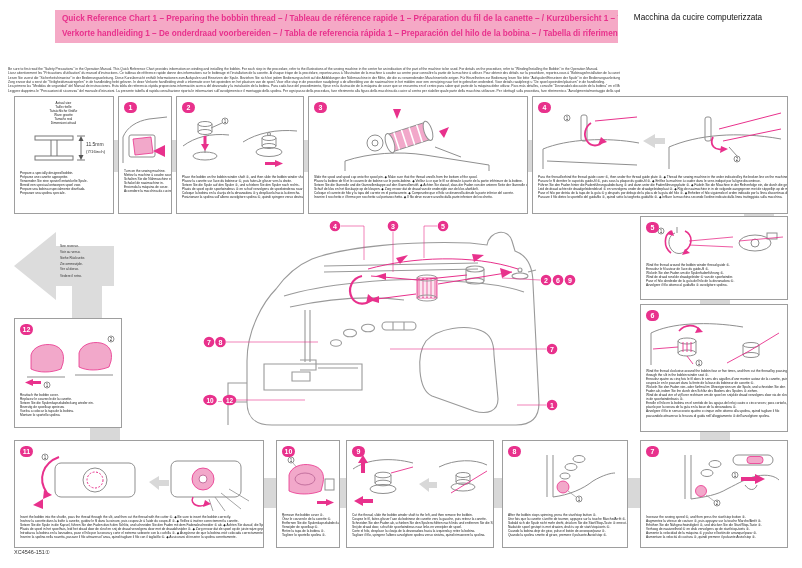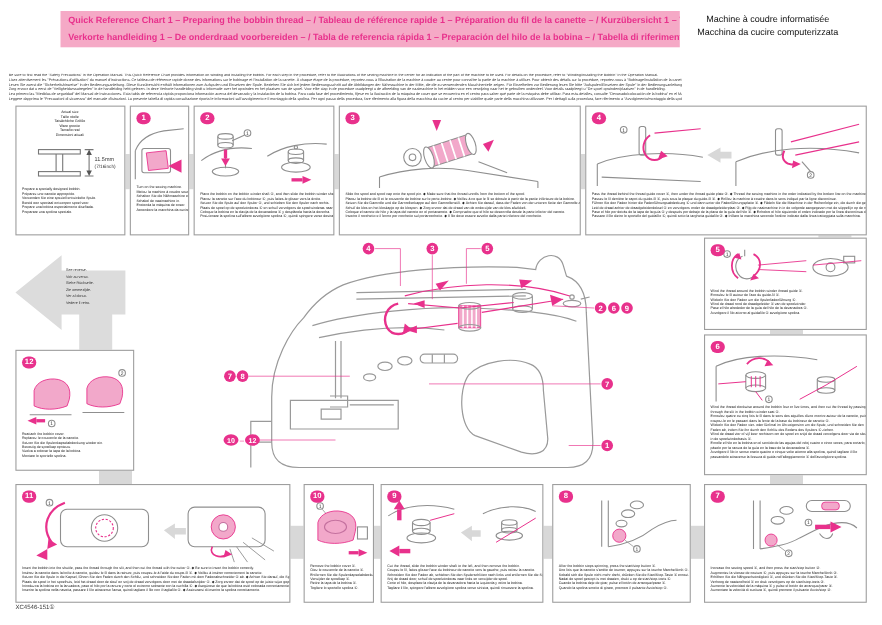--- a/index.html
+++ b/index.html
@@ -33,21 +33,20 @@
 <body>
 
 <div class="page">
 
   <div class="banner">
     <div>Quick Reference Chart 1  – Preparing the bobbin thread – / Tableau de référence rapide 1  – Préparation du fil de la canette – / Kurzübersicht 1  – Vorbereitung des Spulenfadens –</div>
     <div>Verkorte handleiding 1  – De onderdraad voorbereiden – / Tabla de referencia rápida 1  – Preparación del hilo de la bobina – / Tabella di riferimento rapido 1  – Preparazione della spolina –</div>
   </div>
 
   <div class="titles">
-      <div>Machine à coudre informatisée</div>
       <div>Macchina da cucire computerizzata</div>
     </div>
 
   <div class="intro">
     <div class="tiny">
         <div>Be sure to first read the "Safety Precautions" in the Operation Manual. This Quick Reference Chart provides information on winding and installing the bobbin. For each step in the procedure, refer to the illustrations of the sewing machine in the center for an indication of the part of the machine to be used. For details on the procedure, refer to "Winding/Installing the Bobbin" in the Operation Manual.</div>
         <div>Lisez attentivement les "Précautions d'utilisation" du manuel d'instructions. Ce tableau de référence rapide donne des informations sur le bobinage et l'installation de la canette. À chaque étape de la procédure, reportez-vous à l'illustration de la machine à coudre au centre pour connaître la partie de la machine à utiliser. Pour obtenir des détails sur la procédure, reportez-vous à "Bobinage/installation de la canette" du manuel d'instructions.</div>
         <div>Lesen Sie zuerst die "Sicherheitshinweise" in der Bedienungsanleitung. Diese Kurzübersicht enthält Informationen zum Aufspulen und Einsetzen der Spule. Beziehen Sie sich bei jedem Bedienungsschritt auf die Abbildungen der Nähmaschine in der Mitte, die die zu verwendenden Maschinenteile zeigen. Für Einzelheiten zur Bedienung lesen Sie bitte "Aufspulen/Einsetzen der Spule" in der Bedienungsanleitung.</div>
         <div>Zorg ervoor dat u eerst de "Veiligheidsmaatregelen" in de handleiding hebt gelezen. In deze Verkorte handleiding vindt u informatie over het opwinden en het plaatsen van de spoel. Voor elke stap in de procedure raadpleegt u de afbeelding van de naaimachine in het midden voor een verwijzing naar het te gebruiken onderdeel. Voor details raadpleegt u "De spoel opwinden/plaatsen" in de handleiding.</div>
         <div>Lea primero las "Medidas de seguridad" del Manual de instrucciones. Esta tabla de referencia rápida proporciona información acerca del devanado y la instalación de la bobina. Para cada fase del procedimiento, fíjese en la ilustración de la máquina de coser que se encuentra en el centro para saber qué parte de la máquina debe utilizar. Para más detalles, consulte "Devanado/colocación de la bobina" en el Manual de instrucciones.</div>

